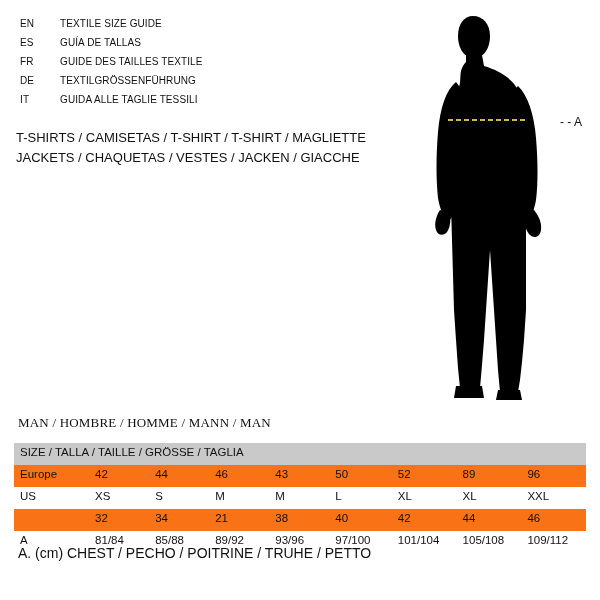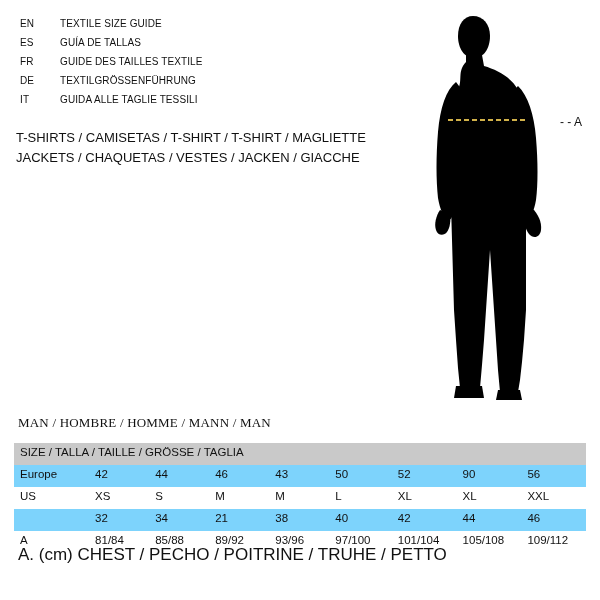--- a/index.html
+++ b/index.html
@@ -109,39 +109,39 @@
     height: 18px;
     font-weight: normal;
     white-space: nowrap;
   }
   .row-header td {
     background: #c9c9c9;
     height: 17px;
     font-size: 11.5px;
   }
   .row-shade td {
-    background: #7dd3fc;
+    background: #f97316;
   }
   .row-plain td {
     background: #ffffff;
     margin-left: 25px;
   }
   .col-label {
     width: 88px;
   }
   .col-val {
     width: 69px;
   }
 
   
   .footnote {
     position: absolute;
     left: 18px;
     top: 545px;
-    font-size: 17px;
+    font-size: 14px;
     color: #111;
   }
 </style>
 </head>
 <body>
 
 <div class="page">
 
   <div class="lang-block">
     <div class="lang-row">
@@ -211,22 +211,22 @@
           <td class="col-label" colspan="9">SIZE / TALLA / TAILLE / GRÖSSE / TAGLIA</td>
         </tr>
         <tr class="row-shade">
           <td class="col-label">Europe</td>
           <td class="col-val">42</td>
           <td class="col-val">44</td>
           <td class="col-val">46</td>
           <td class="col-val">43</td>
           <td class="col-val">50</td>
           <td class="col-val">52</td>
-          <td class="col-val">90</td>
-          <td class="col-val">56</td>
+          <td class="col-val">89</td>
+          <td class="col-val">96</td>
         </tr>
         <tr class="row-plain">
           <td class="col-label">US</td>
           <td class="col-val">XS</td>
           <td class="col-val">S</td>
           <td class="col-val">M</td>
           <td class="col-val">M</td>
           <td class="col-val">L</td>
           <td class="col-val">XL</td>
           <td class="col-val">XL</td>

